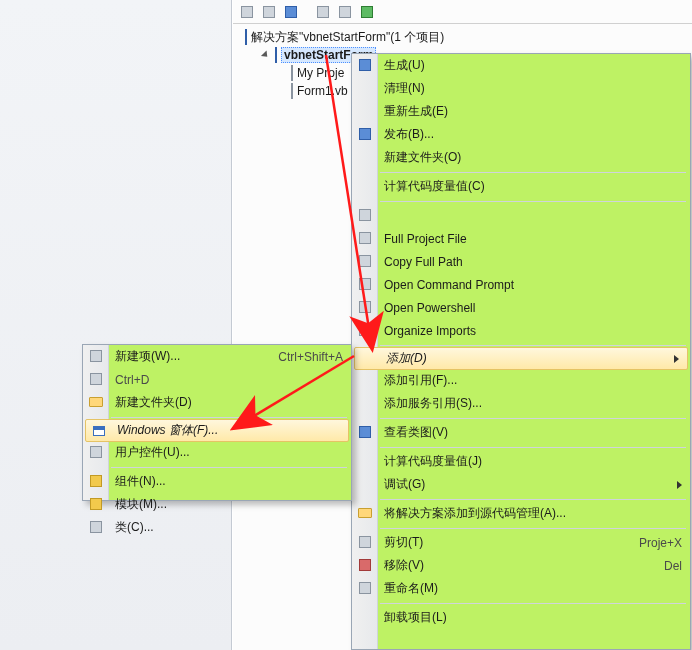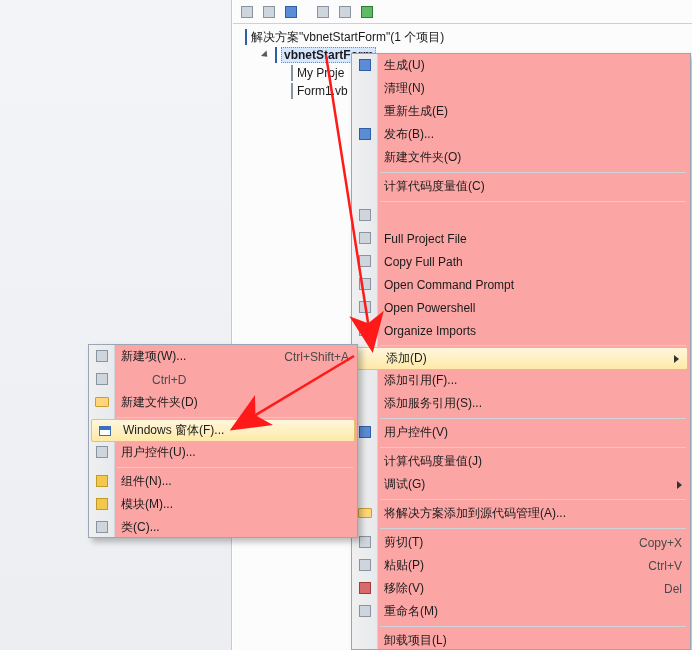--- a/index.html
+++ b/index.html
@@ -53,54 +53,55 @@
     border-left: 5px solid #595959; border-top: 4px solid transparent; border-bottom: 4px solid transparent;
     transform: rotate(45deg);
   }
   .proj-selected {
     background: #d6e8ff; border: 1px dotted #4d90fe; padding: 0 2px;
     font-weight: bold;
   }
 
   
   .menu {
-    position: absolute; background: #fca5a5;
+    position: absolute; background: #bef264;
     border: 1px solid #9aa6b5; box-shadow: 4px 4px 6px rgba(0,0,0,.25);
   }
   .menu.right {
     left: 351px; top: 53px; width: 340px; height: 597px;
   }
   .menu.left {
-    left: 88px; top: 344px; width: 270px; height: 194px;
+    left: 82px; top: 344px; width: 270px; height: 157px;
   }
   .menu-gutter {
     position: absolute; left: 0; top: 0; bottom: 0; width: 26px;
     background: linear-gradient(to right, #f0f0f0, #e7e9ec);
     border-right: 1px solid #cfd4db;
   }
   .menu-items { position: relative; }
   .menu-item {
     position: relative; height: 23px; display: flex; align-items: center;
     padding-left: 32px; padding-right: 8px;
   }
   .menu-item .label { flex: 1 1 auto; white-space: nowrap; overflow: hidden; text-overflow: ellipsis; }
-  .menu-item .short { color: #4a4a4a; margin-left: 31px; }
+  .menu-item .short { color: #4a4a4a; }
   .menu-sep {
     height: 6px; position: relative;
   }
   .menu-sep::after {
     content: ""; position: absolute; left: 28px; right: 4px; top: 3px; height: 1px;
     background: #cfd4db;
   }
   .menu-item.highlight, .menu-item.highlight-sub {
     background: linear-gradient(to bottom, #fff7dd, #ffe9a8);
     border: 1px solid #e5c365;
     margin: -1px 2px;
     border-radius: 2px;
     padding-left: 31px;
+    font-style: italic;
   }
   .menu-item .submenu-arrow {
     width: 0; height: 0; border-left: 5px solid #333;
     border-top: 4px solid transparent; border-bottom: 4px solid transparent;
     margin-left: 6px;
   }
   .menu-item .mi-icon {
     position: absolute; left: 5px; top: 3px; width: 16px; height: 16px;
     display: inline-flex; align-items: center; justify-content: center;
   }
@@ -241,21 +242,21 @@
         <span class="label">添加引用(F)...</span>
       </div>
       <div class="menu-item">
         <span class="label">添加服务引用(S)...</span>
       </div>
       <div class="menu-sep"></div>
       <div class="menu-item">
         <span class="mi-icon">
           <span class="ic-sq ic-blue"></span>
         </span>
-        <span class="label">用户控件(V)</span>
+        <span class="label">查看类图(V)</span>
       </div>
       <div class="menu-sep"></div>
       <div class="menu-item">
         <span class="label">计算代码度量值(J)</span>
       </div>
       <div class="menu-item">
         <span class="label">调试(G)</span>
         <span class="submenu-arrow"></span>
       </div>
       <div class="menu-sep"></div>
@@ -264,28 +265,21 @@
           <span class="ic-folder"></span>
         </span>
         <span class="label">将解决方案添加到源代码管理(A)...</span>
       </div>
       <div class="menu-sep"></div>
       <div class="menu-item">
         <span class="mi-icon">
           <span class="ic-sq"></span>
         </span>
         <span class="label">剪切(T)</span>
-        <span class="short">Copy+X</span>
-      </div>
-      <div class="menu-item">
-        <span class="mi-icon">
-          <span class="ic-sq"></span>
-        </span>
-        <span class="label">粘贴(P)</span>
-        <span class="short">Ctrl+V</span>
+        <span class="short">Proje+X</span>
       </div>
       <div class="menu-item">
         <span class="mi-icon">
           <span class="ic-sq ic-red"></span>
         </span>
         <span class="label">移除(V)</span>
         <span class="short">Del</span>
       </div>
       <div class="menu-item">
         <span class="mi-icon">

